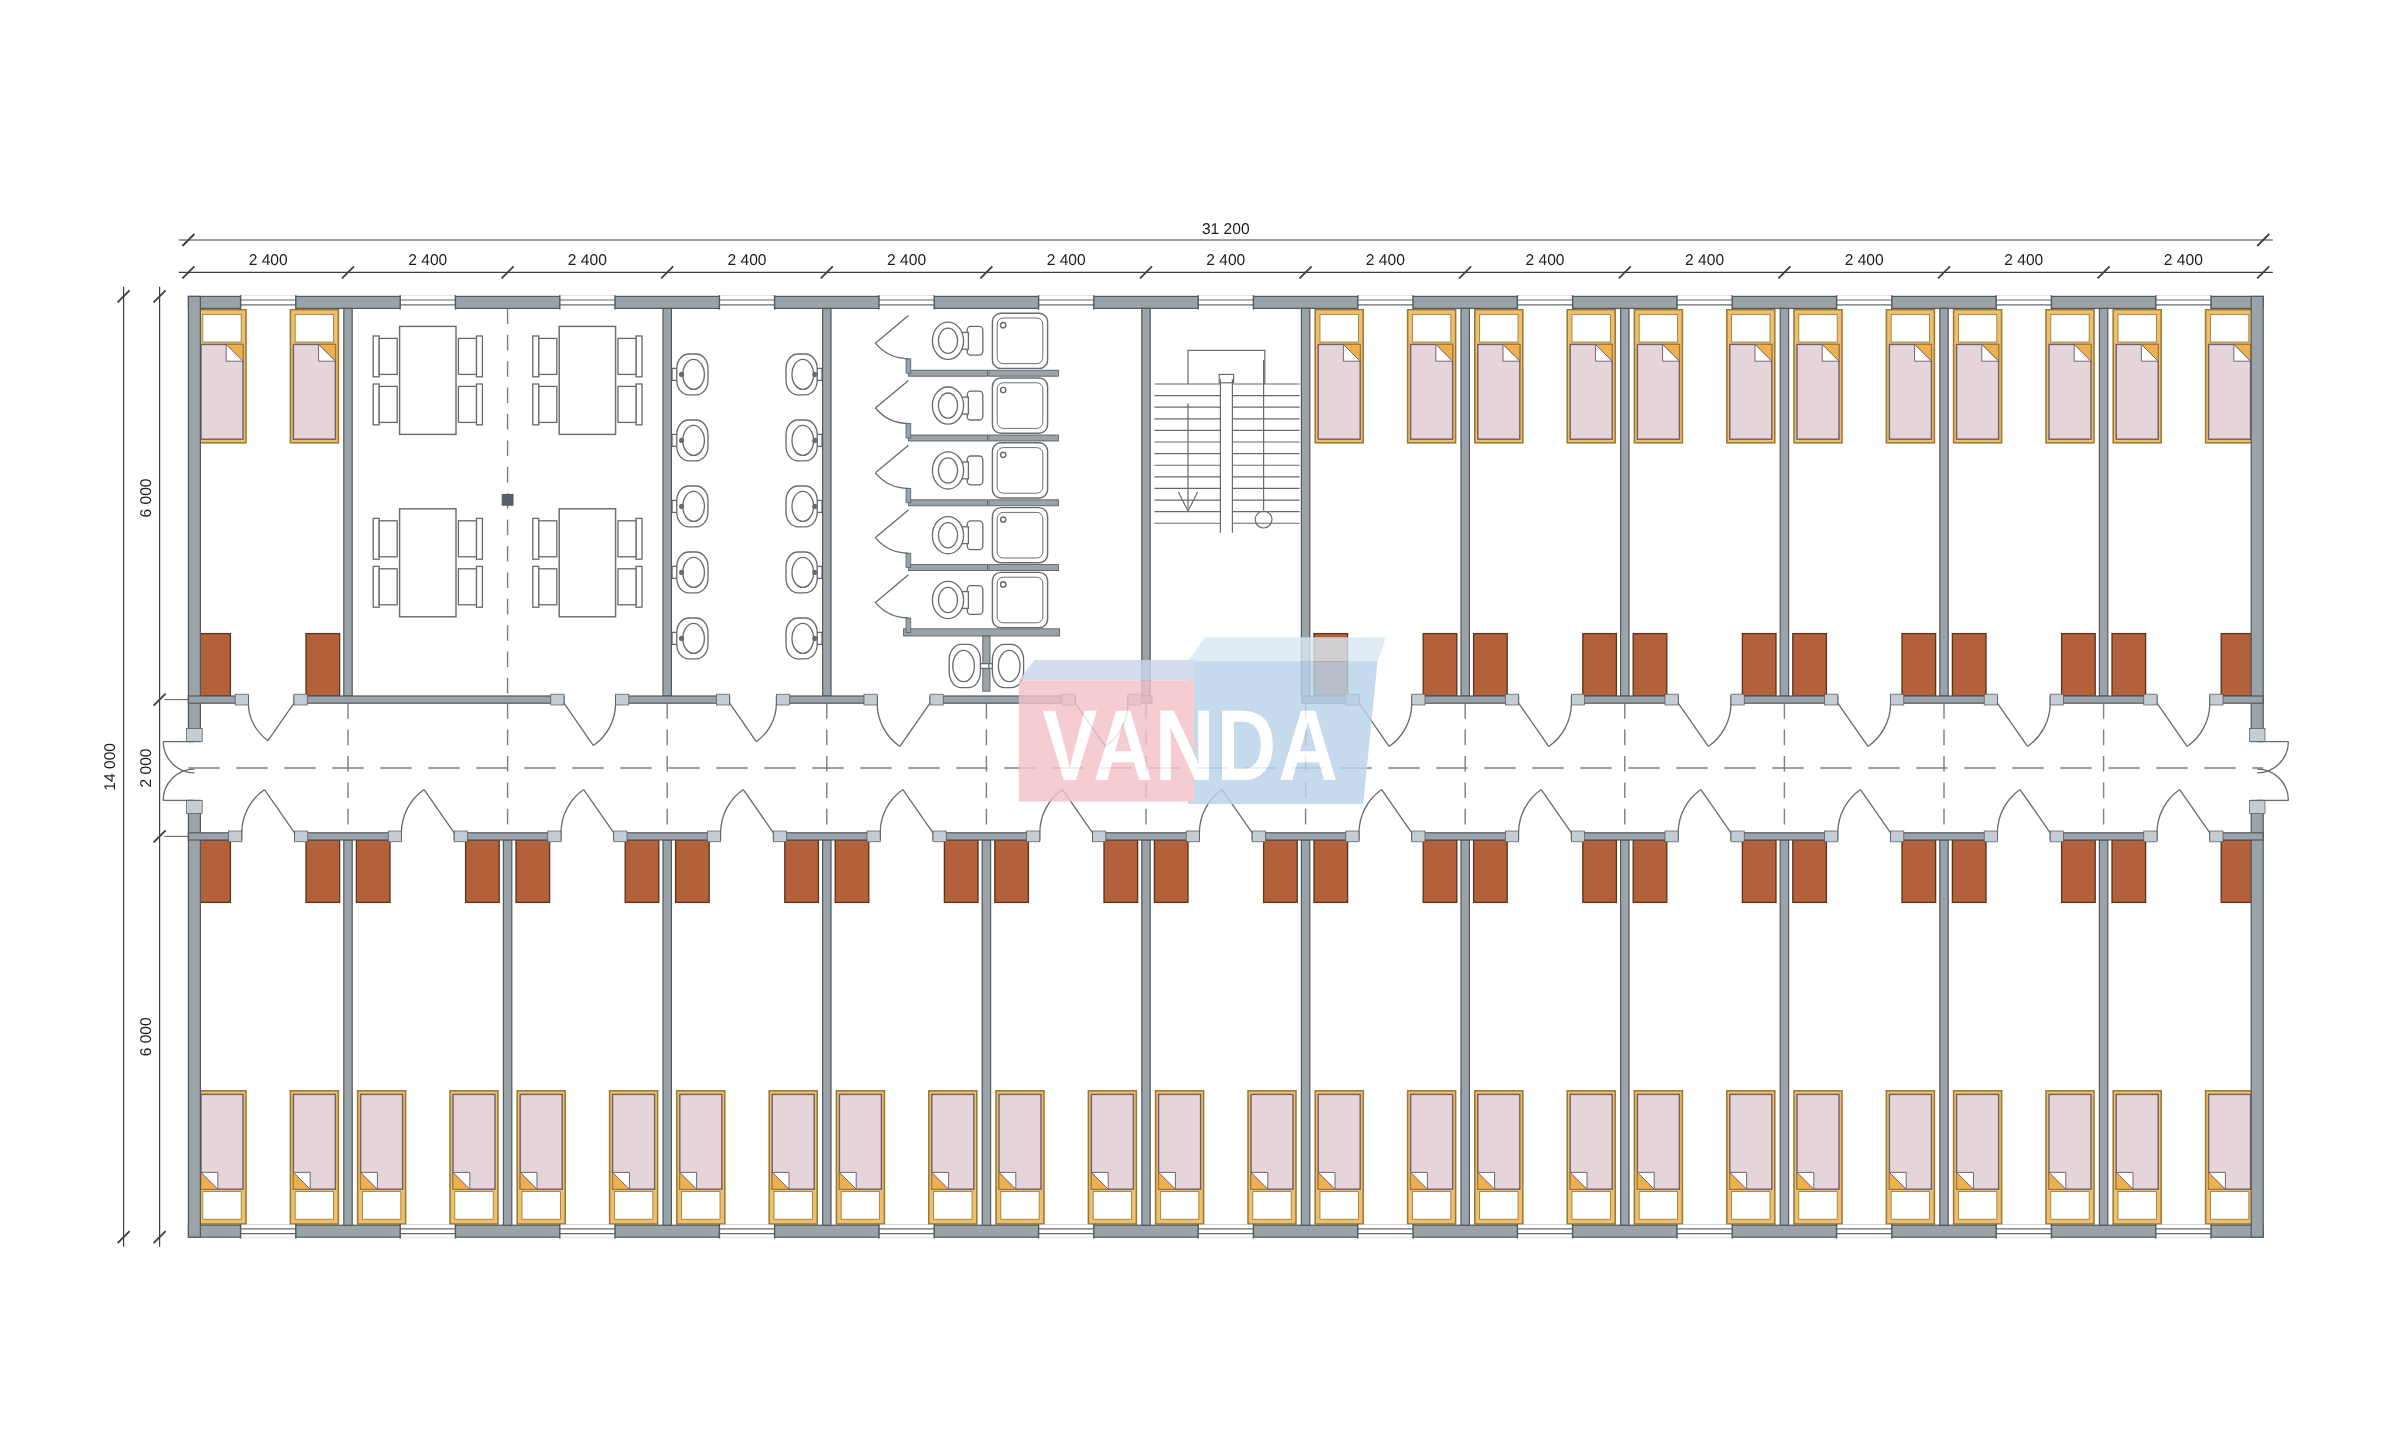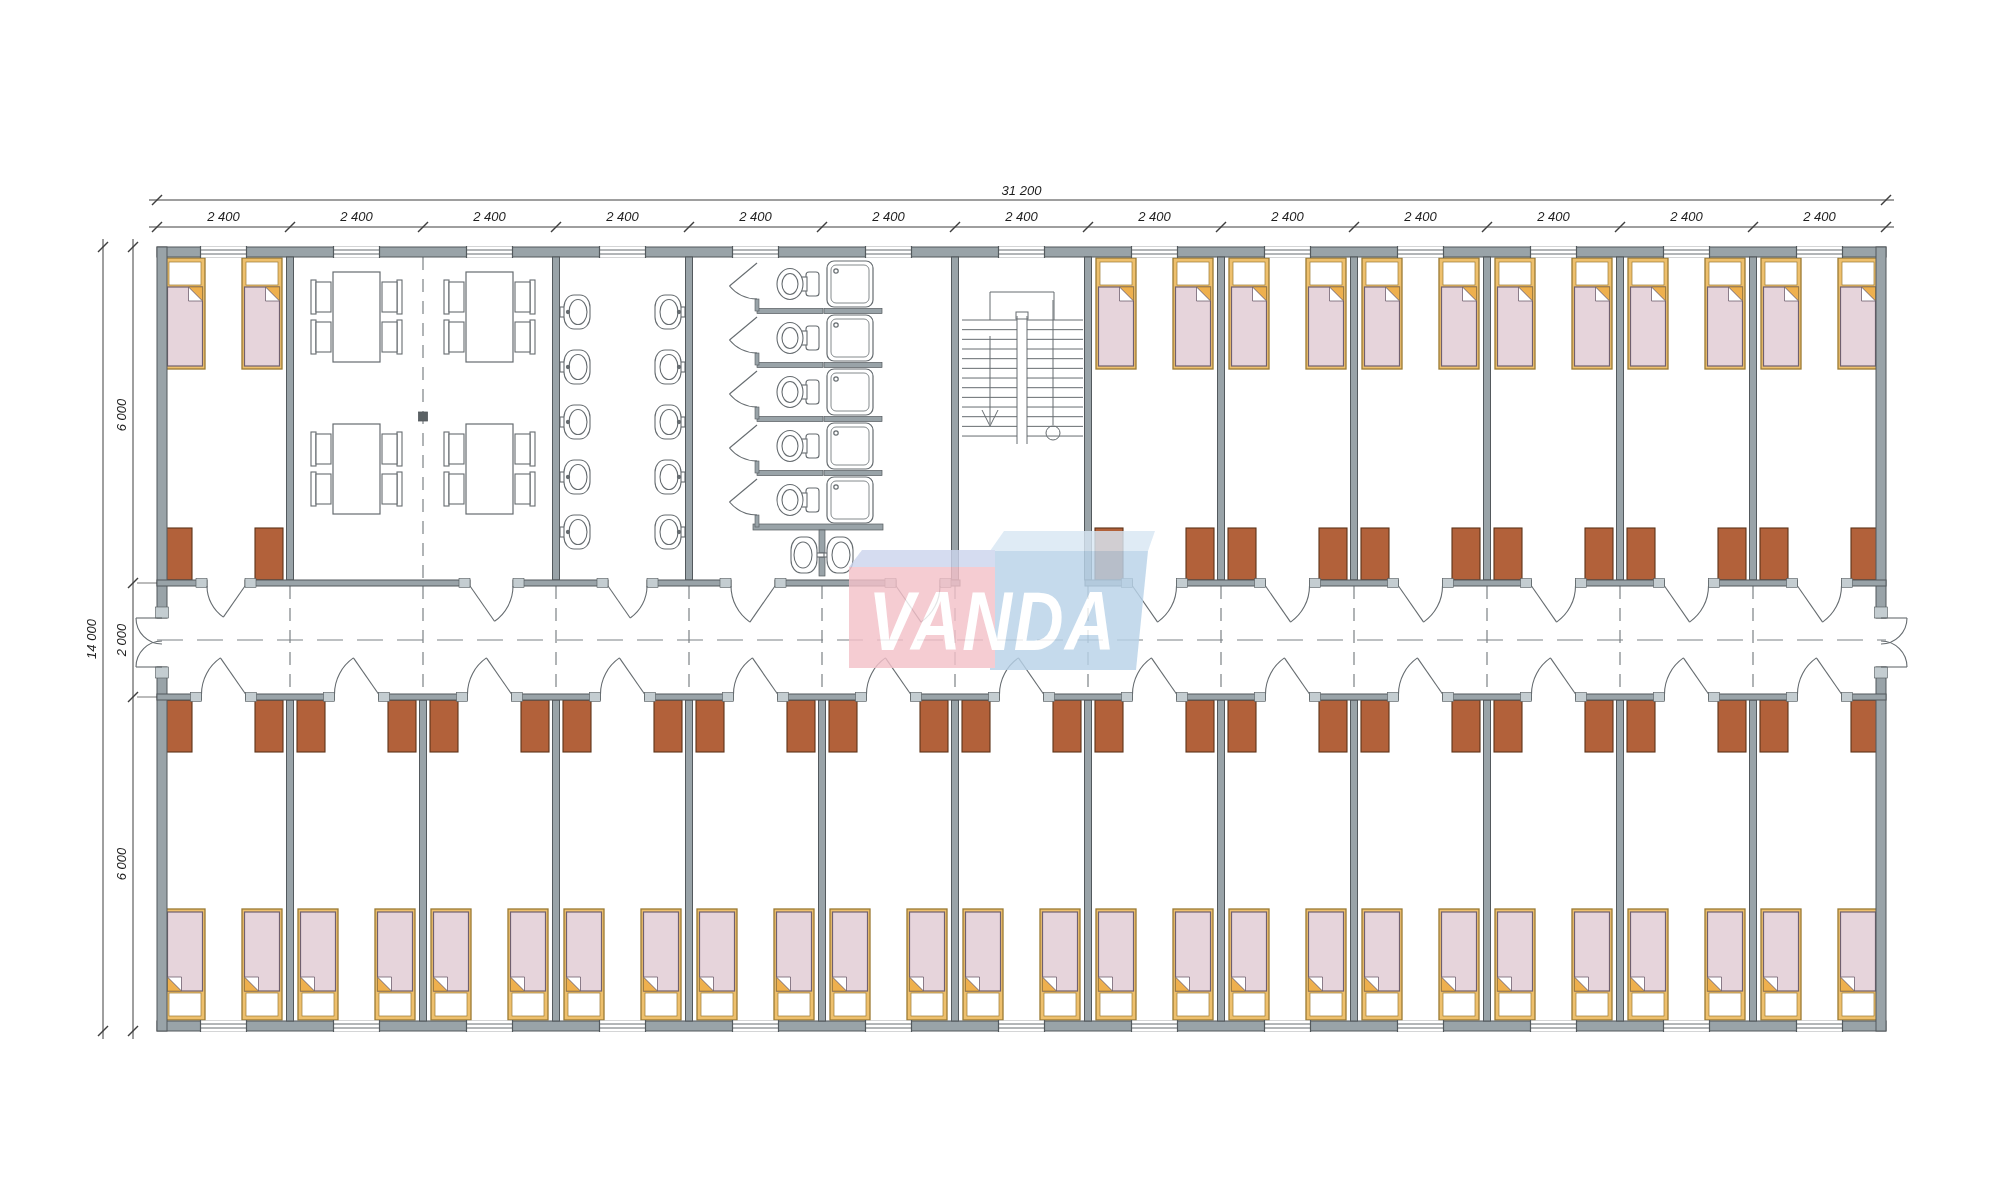--- a/index.html
+++ b/index.html
@@ -1,17 +1,17 @@
 <!DOCTYPE html>
 <html><head>
 <meta charset="utf-8">
 <style>
   html,body{margin:0;padding:0;background:#ffffff;}
   .stage{position:relative;width:2000px;height:1200px;background:#22c55e;overflow:hidden;
-         font-family:"Liberation Sans", sans-serif;font-style:italic;}
+         font-family:"Liberation Sans", sans-serif;}
   svg text{font-family:"Liberation Sans", sans-serif;}
 </style>
 </head>
 <body>
 
 <div class="stage">
   <svg id="plan" width="2000" height="1200" viewBox="0 0 2000 1200">
       <rect x="0" y="0" width="2000" height="1200" fill="#ffffff"></rect>
       <g stroke="#7c8285" stroke-width="1.2" fill="none">
         <line x1="157" y1="640" x2="1886" y2="640" stroke-dasharray="26 14"></line>

